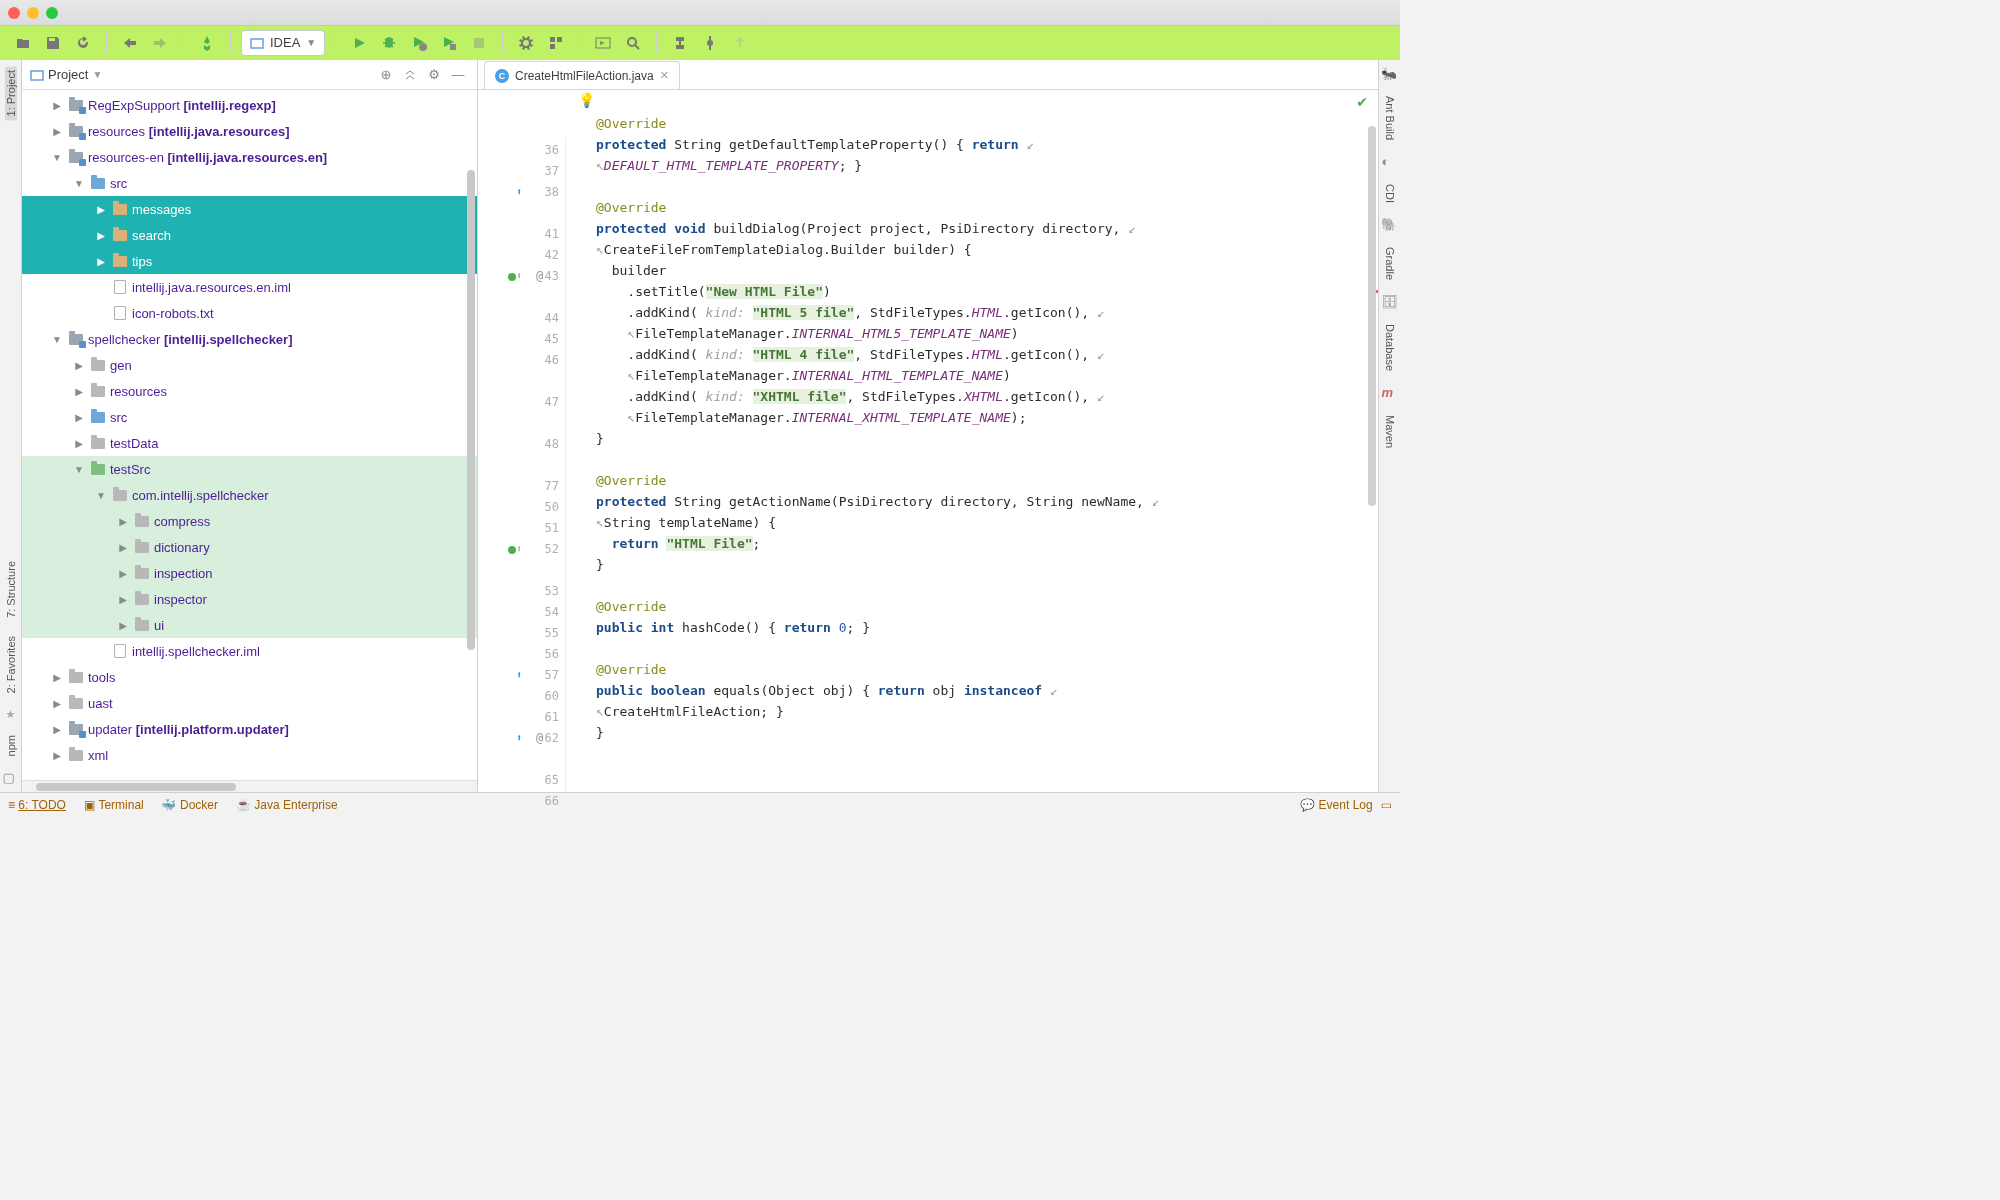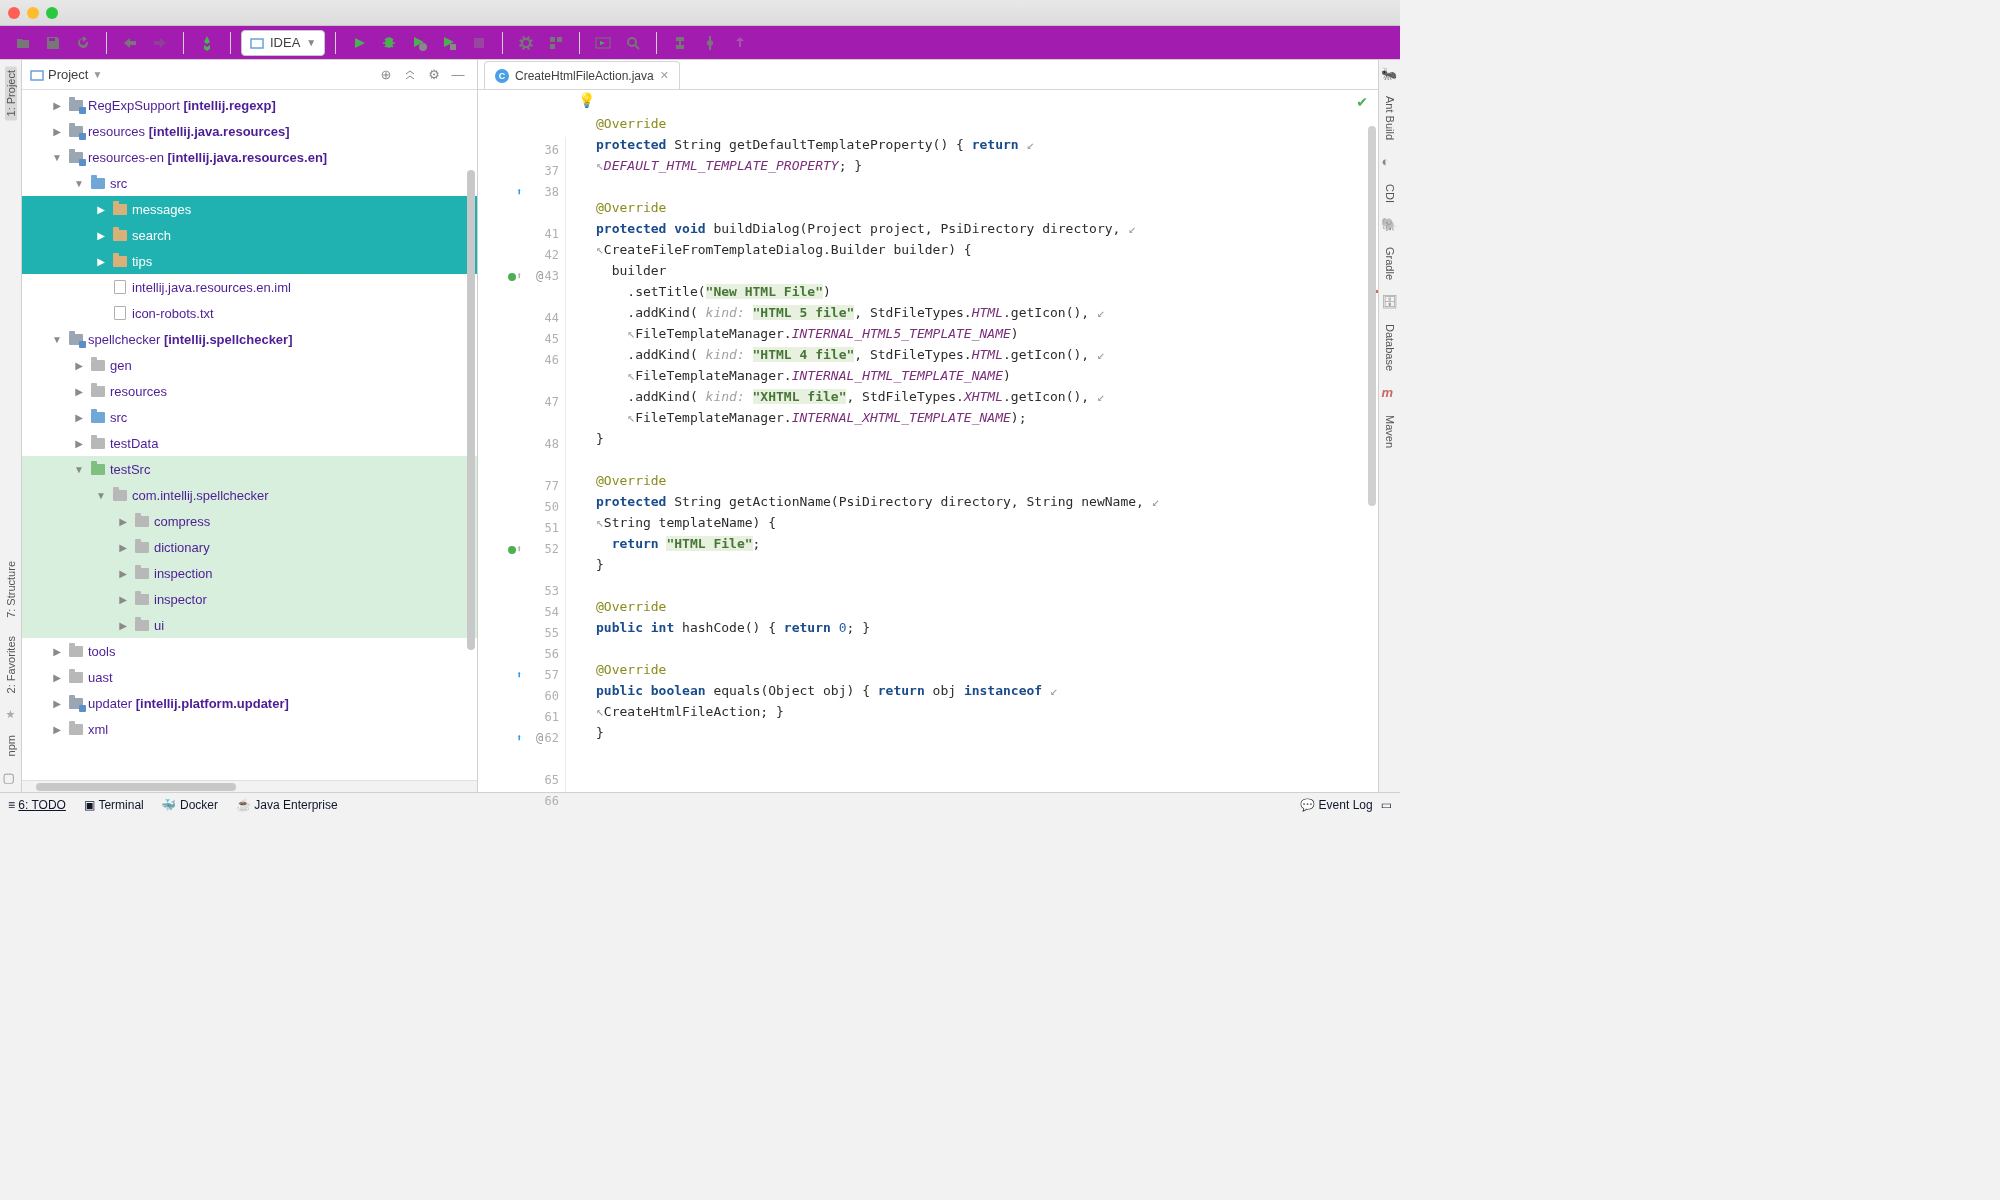--- a/index.html
+++ b/index.html
@@ -6,21 +6,21 @@
   body { font-family: -apple-system, "Helvetica Neue", Arial, sans-serif; font-size: 13px; color: #2b2b2b; background: #f2f2f2; width: 1400px; height: 816px; overflow: hidden; }
   
   
   .titlebar { height: 26px; background: linear-gradient(#e8e8e8,#dcdcdc); border-bottom: 1px solid #c5c5c5; display: flex; align-items: center; padding: 0 8px; gap: 8px; }
   .traffic { display: flex; gap: 7px; }
   .dot { width: 12px; height: 12px; border-radius: 50%; }
   .dot.r { background:#ff5f57; } .dot.y{background:#ffbd2e;} .dot.g{background:#28c940;}
   .title-text { flex:1; text-align:center; color:#606060; font-size:13px; overflow:hidden; white-space:nowrap; text-overflow:ellipsis; }
 
   
-  .toolbar { height: 34px; background:#a21caf; border-bottom:1px solid #d0d0d0; display:flex; align-items:center; padding:0 10px; gap:4px; }
+  .toolbar { height: 34px; background:#bef264; border-bottom:1px solid #d0d0d0; display:flex; align-items:center; padding:0 10px; gap:4px; }
   .tb-btn { width:26px; height:26px; display:flex; align-items:center; justify-content:center; color:#6b6b6b; border-radius:3px; cursor:pointer;}
   .tb-sep { width:1px; height:22px; background:#d0d0d0; margin:0 6px;}
   .idea-select { height:26px; border:1px solid #c8c8c8; border-radius:4px; background:#fff; display:flex; align-items:center; padding:0 8px; gap:6px; font-size:13px; color:#404040;}
   .run-btn svg path{fill:#4caf50;} .bug-btn svg path{fill:#4caf50;}
 
   
   .main { display:flex; height: calc(100% - 26px - 34px - 24px); }
   .left-gutter,.right-gutter { width:22px; background:#f2f2f2; border-right:1px solid #d0d0d0; display:flex; flex-direction:column; align-items:center; padding:6px 0; gap:10px; }
   .right-gutter{border-right:none;border-left:1px solid #d0d0d0;}
   .vlabel { writing-mode:vertical-rl; font-size:11px; color:#555; cursor:pointer; padding:4px 0;}
@@ -65,21 +65,21 @@
   .bulb{position:absolute;left:100px;top:2px;color:#f0c040;font-size:14px;}
   .editor-scroll{position:absolute;right:2px;top:36px;width:8px;height:380px;background:#d0d0d0;border-radius:4px;}
   .ok-mark{position:absolute;right:10px;top:4px;color:#4caf50;font-size:14px;}
   .red-tick{position:absolute;right:0;top:200px;width:8px;height:3px;background:#e06666;}
   
   
   .crumbs{height:26px;border-top:1px solid #e0e0e0;display:flex;align-items:center;padding-left:100px;font-size:12px;color:#808080;gap:6px;}
   .crumbs span{color:#707070;}
 
   
-  .statusbar{height:24px;background:#f2f2f2;border-top:1px solid #d0d0d0;display:flex;align-items:center;padding:12px 8px;font-size:12px;color:#0f172a;gap:18px;}
+  .statusbar{height:24px;background:#f2f2f2;border-top:1px solid #d0d0d0;display:flex;align-items:center;padding:12px 8px;font-size:12px;color:#a16207;gap:18px;}
   .status-right{margin-left:auto;display:flex;align-items:center;gap:8px;}
   
   
   .fold{width:14px;height:11px;background:#d9b07a;border-radius:1px;position:relative;display:inline-block;}
   .fold::before{content:"";position:absolute;top:-3px;left:0;width:6px;height:3px;background:#d9b07a;border-radius:1px 1px 0 0;}
   .fold.blue{background:#6fa8d8;} .fold.blue::before{background:#6fa8d8;}
   .fold.grey{background:#b8b8b8;} .fold.grey::before{background:#b8b8b8;}
   .fold.green{background:#7fbf7f;} .fold.green::before{background:#7fbf7f;}
   .fold.mod{background:#9aa6b2;} .fold.mod::before{background:#9aa6b2;}
   .fold.mod::after{content:"";position:absolute;right:-3px;bottom:-3px;width:7px;height:7px;background:#5b8fc7;border-radius:1px;}
@@ -383,20 +383,27 @@
           </span>
           <span class="tree-label">inspector</span>
         </div>
         <div class="tree-row hl" style="padding-left: 94px;">
           <span class="arrow">▶</span>
           <span class="t-icon">
             <span class="fold grey"></span>
           </span>
           <span class="tree-label">ui</span>
         </div>
+        <div class="tree-row" style="padding-left: 72px;">
+          <span class="arrow"></span>
+          <span class="t-icon">
+            <span class="file-i"></span>
+          </span>
+          <span class="tree-label">intellij.spellchecker.iml</span>
+        </div>
         <div class="tree-row" style="padding-left: 28px;">
           <span class="arrow">▶</span>
           <span class="t-icon">
             <span class="fold grey"></span>
           </span>
           <span class="tree-label">tools</span>
         </div>
         <div class="tree-row" style="padding-left: 28px;">
           <span class="arrow">▶</span>
           <span class="t-icon">

